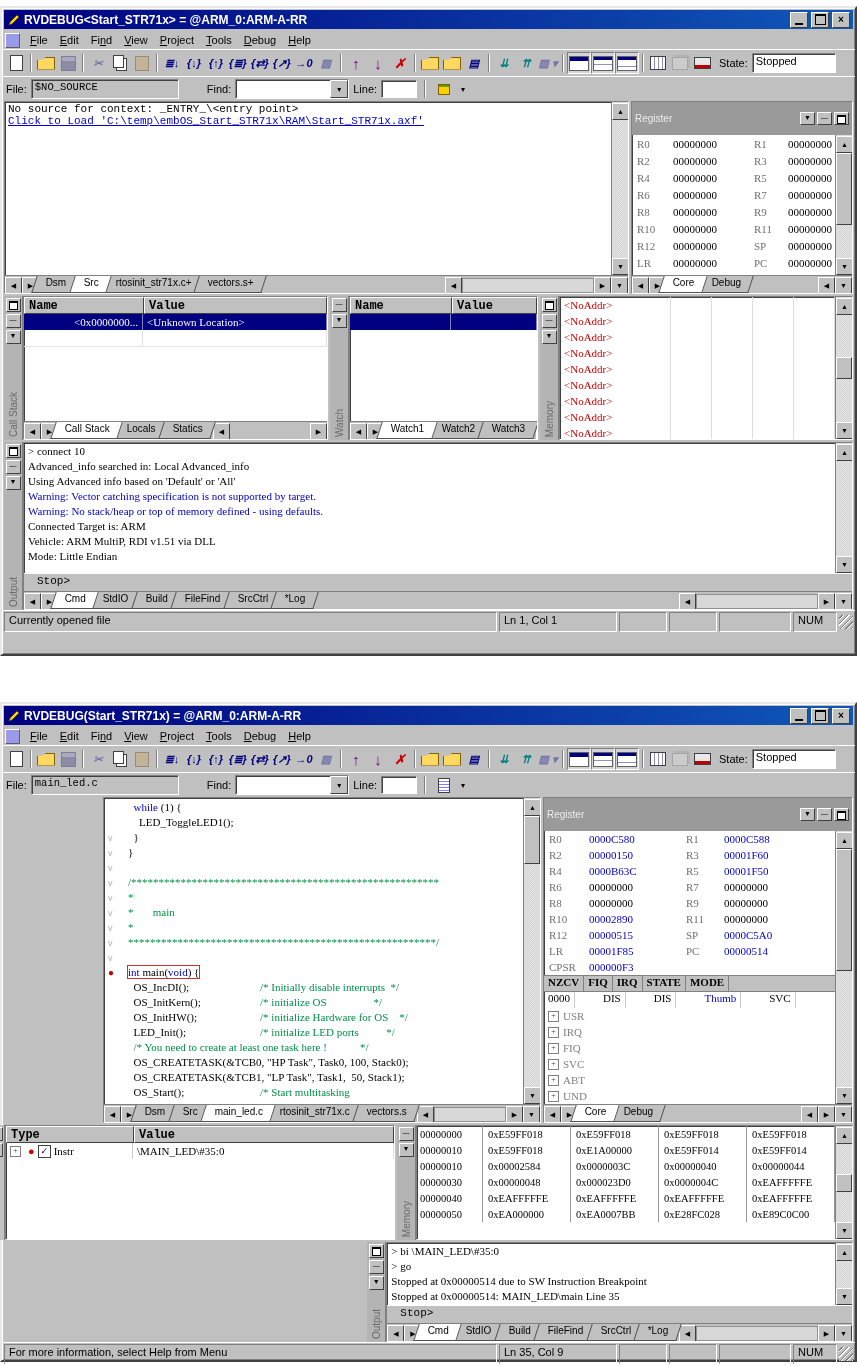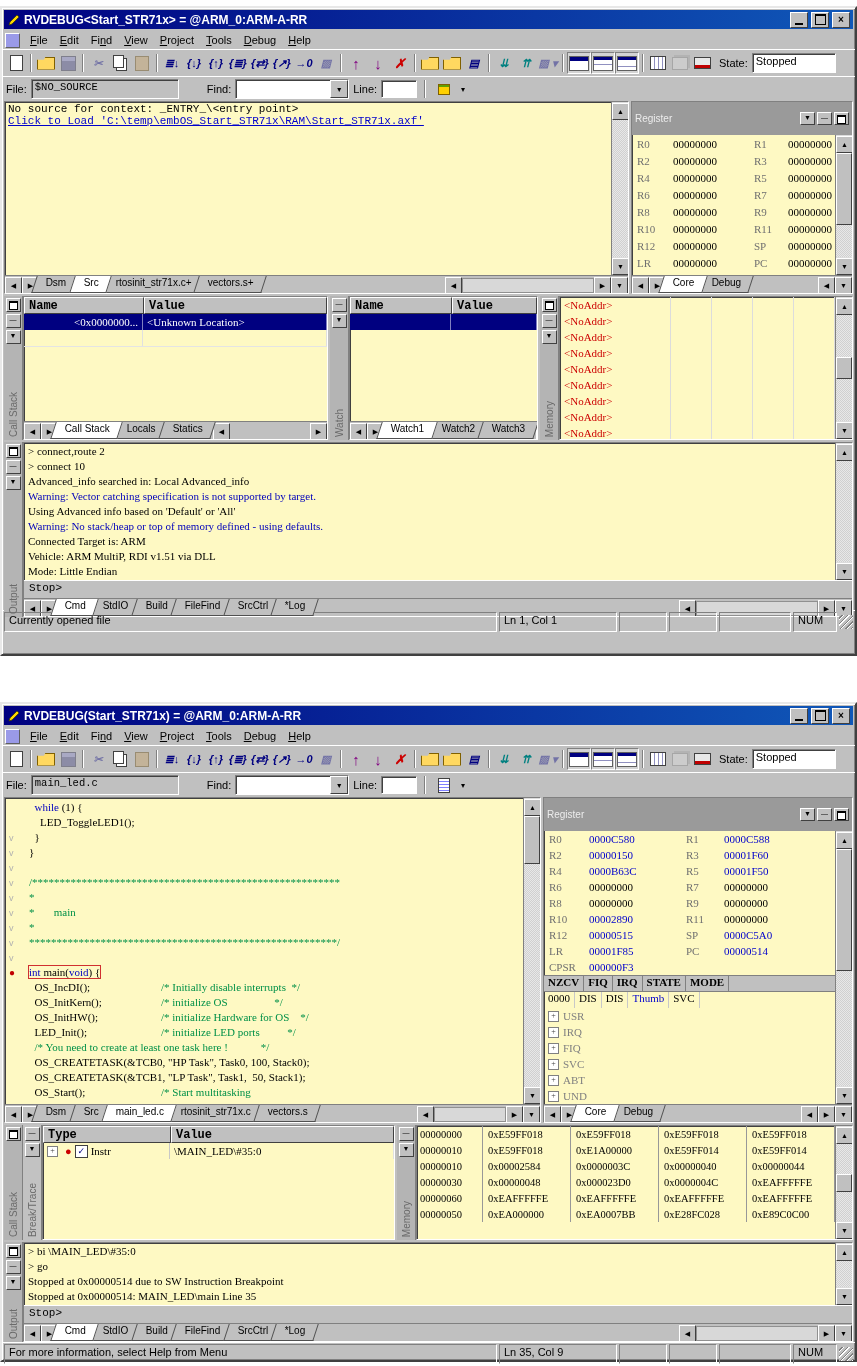--- a/index.html
+++ b/index.html
@@ -55,21 +55,21 @@
   .filebox{width:140px;height:16px;background:#c0c0c0;padding:1px 3px;font-family:"Liberation Mono","DejaVu Sans Mono",monospace;font-size:10.5px;}
   .combo{width:112px;height:18px;background:#fff;display:flex;}
   .combo-text{flex:1;}
   .combo-btn{width:16px;background:#c0c0c0;border:1px solid;border-color:#fff #404040 #404040 #fff;
              font-size:7px;display:flex;align-items:center;justify-content:center;}
   .linebox{width:34px;height:16px;background:#fff;}
   .dropmark{font-size:8px;color:#000;margin-left:2px;}
   
   .content{display:flex;flex-direction:column;}
   .row{display:flex;}
-  .pane{background:#fef9c3;border:1px solid;border-color:#808080 #fff #fff #808080;box-shadow:inset 1px 1px 0 #404040;overflow:hidden;}
+  .pane{background:#ffffff;border:1px solid;border-color:#808080 #fff #fff #808080;box-shadow:inset 1px 1px 0 #404040;overflow:hidden;}
   .mono,.src-code,.src-comment{font-family:Liberation Serif, serif;}
   .tabsrow{height:17px;background:#c0c0c0;display:flex;align-items:stretch;font-size:10px;overflow:hidden;border-top:1px solid #808080;}
   .sarr{width:15px;height:15px;margin-top:1px;background:#c0c0c0;border:1px solid;border-color:#fff #404040 #404040 #fff;
         display:flex;align-items:center;justify-content:center;font-size:7px;flex:none;}
   .tab{position:relative;padding:1px 10px 0;margin-left:-5px;background:#c0c0c0;border:1px solid #505050;border-top:none;
        transform:skewX(-18deg);height:15px;white-space:nowrap;}
   .tab.active{background:#fff;z-index:2;}
   .tab>span{display:inline-block;transform:skewX(18deg);}
   .hsc{background:#d8d8d8;border:1px solid #909090;height:13px;margin-top:2px;}
   .flex{flex:1;}
@@ -120,21 +120,21 @@
   .srctext{font-family:"Liberation Mono","DejaVu Sans Mono",monospace;font-size:11px;}
   
   .memrow1{display:flex;height:16px;align-items:center;}
   .noaddr{color:#cc0000;width:66px;padding-left:4px;white-space:pre;flex:none;}
   .mc{width:40px;height:100%;border-right:1px solid #dcdcdc;flex:none;}
   .m2row{display:flex;height:16px;align-items:center;font-size:10.5px;white-space:pre;}
   .m2addr{width:62px;padding-left:3px;border-right:1px solid #989898;height:100%;display:flex;align-items:center;flex:none;}
   .m2c{width:82px;padding-left:5px;border-right:1px solid #989898;height:100%;display:flex;align-items:center;flex:none;}
   .outline-text{white-space:pre;height:15px;font-size:11px;}
   .warn{color:#0000bb;}
-  .prompt{height:16px;background:#c0c0c0;border-top:1px solid #fff;font-size:11px;padding:1px 0 0 5px;white-space:pre;flex:none;
+  .prompt{height:16px;background:#c0c0c0;border-top:1px solid #fff;font-size:11px;padding:1px 0 0 13px;white-space:pre;flex:none;
           font-family:"Liberation Mono","DejaVu Sans Mono",monospace;}
   .cb{width:11px;height:11px;background:#fff;border:1px solid #404040;color:#000080;font-size:9px;line-height:10px;text-align:center;margin:0 3px;flex:none;}
   .bdot{color:#cc0000;margin-left:3px;}
   
   .statusbar{height:20px;display:flex;align-items:center;gap:2px;padding:1px 2px;border-top:1px solid #fff;}
   .sb-cell{height:16px;border:1px solid;border-color:#808080 #fff #fff #808080;padding:1px 4px;white-space:nowrap;overflow:hidden;}
   .grip{width:14px;height:14px;margin-left:auto;background:repeating-linear-gradient(135deg,#c0c0c0 0 2px,#808080 2px 3px,#fff 3px 4px);}
 </style>
 </head>
 <body>
@@ -648,29 +648,28 @@
         <div class="strip">
           <span class="mini mini-dock"></span>
           <span class="mini">—</span>
           <span class="mini">▼</span>
           <span class="vlabel">Output</span>
         </div>
         <div class="pane flex" style="display:flex;flex-direction:column;">
           <div class="row flex" style="overflow:hidden;">
             <div class="flex mono" style="padding:2px 0 0 4px;overflow:hidden;">
 
-                <div class="outline-text">&gt; connect,route 2</div>
 
                 <div class="outline-text">&gt; connect 10</div>
 
                 <div class="outline-text">Advanced_info searched in: Local Advanced_info</div>
 
+                <div class="outline-text">Using Advanced info based on 'Default' or 'All'</div>
+
                 <div class="outline-text warn">Warning: Vector catching specification is not supported by target.</div>
-
-                <div class="outline-text">Using Advanced info based on 'Default' or 'All'</div>
 
                 <div class="outline-text warn">Warning: No stack/heap or top of memory defined - using defaults.</div>
 
                 <div class="outline-text">Connected Target is: ARM</div>
 
                 <div class="outline-text">Vehicle: ARM MultiP, RDI v1.51 via DLL</div>
 
                 <div class="outline-text">Mode: Little Endian</div>
 
             </div>
@@ -899,21 +898,21 @@
           <span class="combo-btn">▼</span>
         </span>
       <span>Line:</span>
       <span class="linebox sunken"></span>
       <span class="tsep"></span>
       <span class="tbtn">
           <i class="ic-doc"></i>
         </span>
       <span class="dropmark">▾</span>
     </div>
-    <div class="content" style="height:545px;margin:0 2px;">
+    <div class="content" style="height:545px;margin:0 2px;align-items:flex-end;">
 
       <div class="row" style="height:330px;">
         <div class="pane flex" style="display:flex;flex-direction:column;margin-right:2px;">
           <div class="row flex" style="overflow:hidden;">
             <div class="flex syntax-zone" style="overflow:hidden;padding-top:1px;">
 
                 <div class="src-line code">
                   <span class="gut"></span>
                   <span class="src-code kw-scan">  <span class="kw">while</span> (1) {</span>
                   <span class="src-comment"></span>
@@ -1140,21 +1139,21 @@
 
                   <span class="fh">FIQ</span>
 
                   <span class="fh">IRQ</span>
 
                   <span class="fh">STATE</span>
 
                   <span class="fh">MODE</span>
 
               </div>
-              <div class="flags-vals" style="height:16px;">
+              <div class="flags-vals" style="height:16px;gap:24px;">
 
                   <span class="fv">0000</span>
 
                   <span class="fv">DIS</span>
 
                   <span class="fv">DIS</span>
 
                   <span class="fv chg">Thumb</span>
 
                   <span class="fv">SVC</span>
@@ -1278,21 +1277,21 @@
 
                 <div class="m2row">
                   <span class="m2addr">00000030</span>
                   <span class="m2c">0x00000048</span>
                   <span class="m2c">0x000023D0</span>
                   <span class="m2c">0x0000004C</span>
                   <span class="m2c">0xEAFFFFFE</span>
                 </div>
 
                 <div class="m2row">
-                  <span class="m2addr">00000060</span>
+                  <span class="m2addr">00000040</span>
                   <span class="m2c">0xEAFFFFFE</span>
                   <span class="m2c">0xEAFFFFFE</span>
                   <span class="m2c">0xEAFFFFFE</span>
                   <span class="m2c">0xEAFFFFFE</span>
                 </div>
 
                 <div class="m2row">
                   <span class="m2addr">00000050</span>
                   <span class="m2c">0xEA000000</span>
                   <span class="m2c">0xEA0007BB</span>

